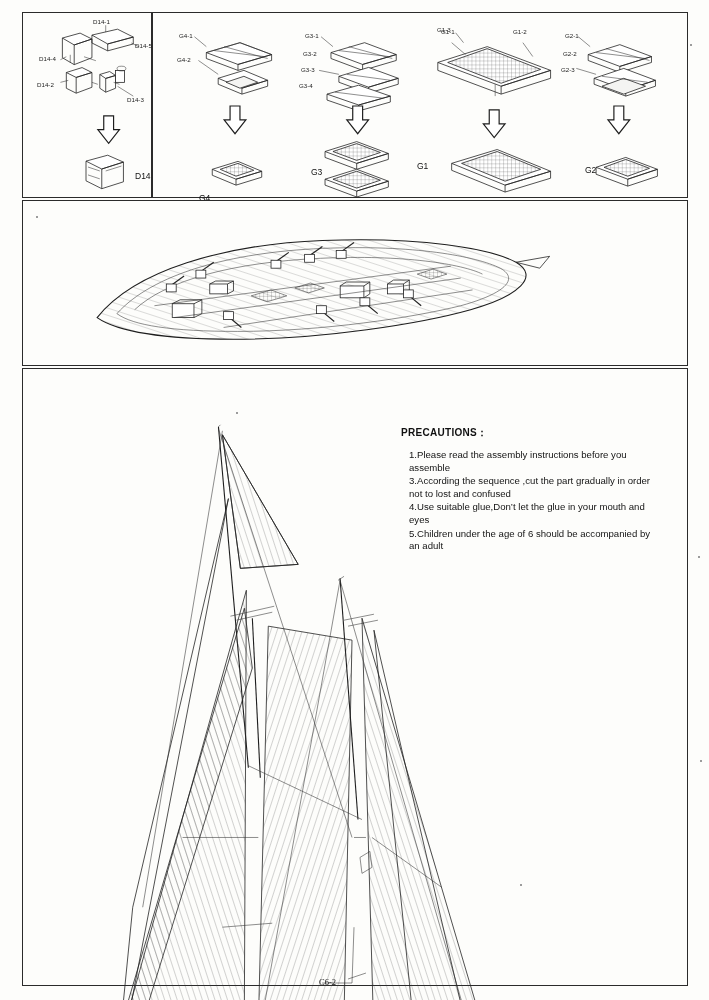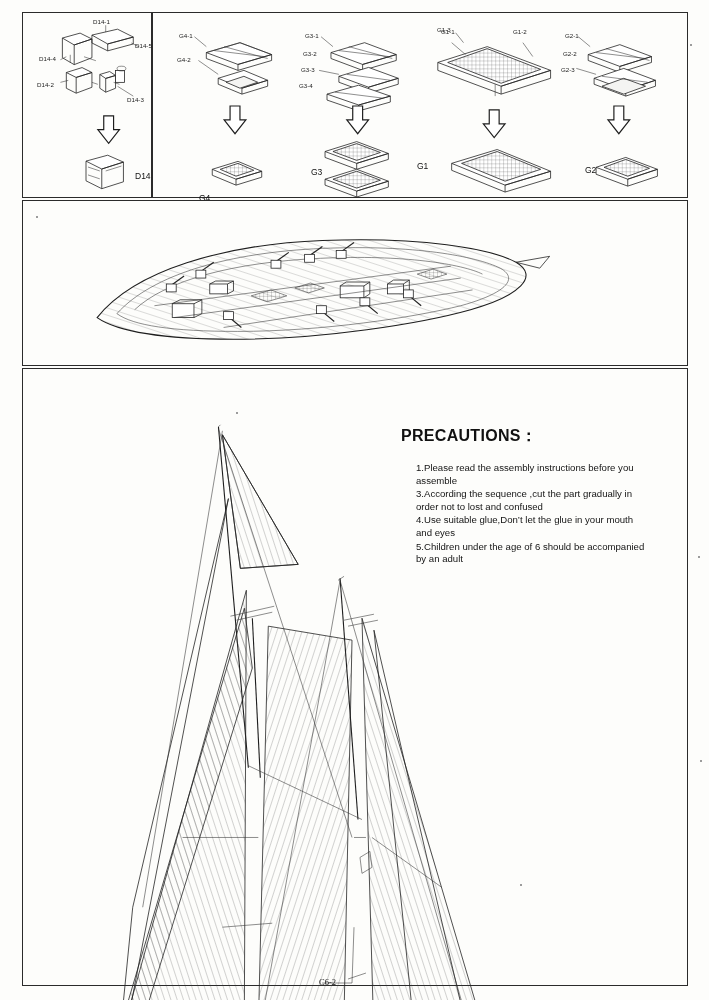--- a/index.html
+++ b/index.html
@@ -65,29 +65,29 @@
   }
 
   
   #precautions {
     position: absolute;
     left: 400px;
     top: 425px;
     width: 262px;
   }
   #precautions .prec-title {
-    font-size: 16px;
+    font-size: 10px;
     font-weight: bold;
     letter-spacing: 0.3px;
     color: #111;
     margin-bottom: 9px;
   }
   #precautions ol {
     list-style: none;
-    margin: 15px;
+    margin: 8px;
     padding: 0;
   }
   #precautions li {
     font-size: 9.6px;
     line-height: 12.6px;
     color: #141414;
     margin-bottom: 1px;
     font-family: "Liberation Sans", sans-serif;
   }
 

